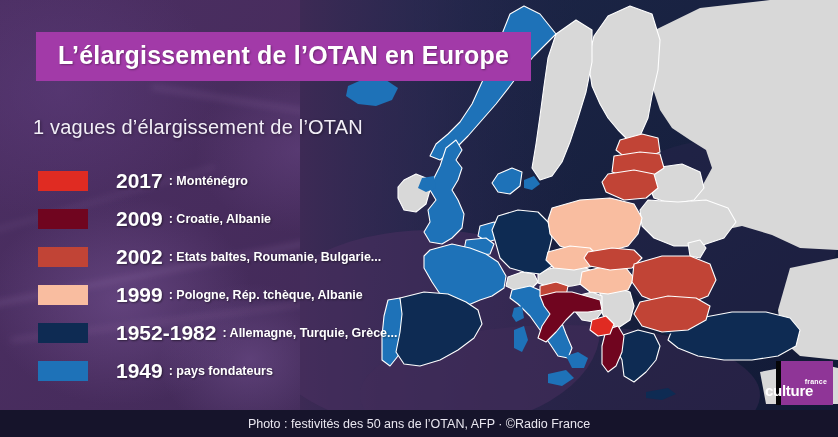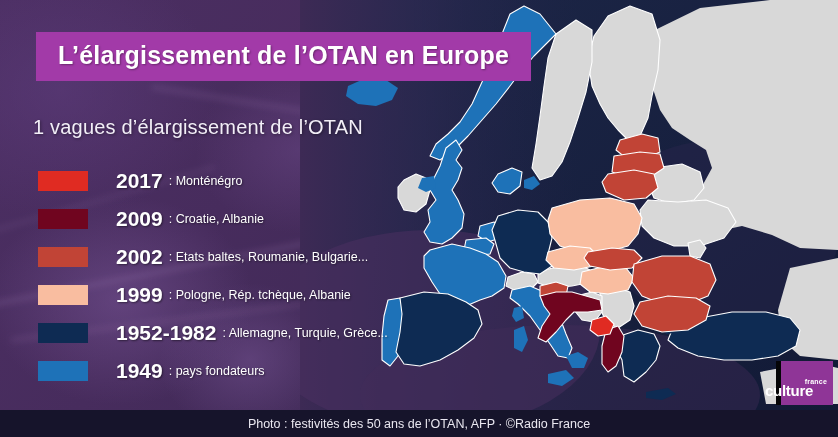--- a/index.html
+++ b/index.html
@@ -46,21 +46,21 @@
     text-shadow:1px 1px 3px rgba(0,0,0,.4);
   }
   .legend{position:absolute;left:38px;top:150px;width:400px;margin-top:12px;}
   .legend-row{display:flex;align-items:center;height:38px;}
   .swatch{width:50px;height:20px;flex:0 0 50px;}
   .lg-year{
     color:#ffffff;font-size:21px;font-weight:bold;margin-left:28px;
     text-shadow:1px 1px 2px rgba(0,0,0,.45);white-space:nowrap;
   }
   .lg-desc{
-    color:#ffffff;font-size:12.5px;font-weight:normal;margin-left:6px;
+    color:#ffffff;font-size:12.5px;font-weight:bold;margin-left:6px;
     text-shadow:1px 1px 2px rgba(0,0,0,.45);white-space:nowrap;
   }
   
   .footer{
     position:absolute;left:0;bottom:0;width:838px;height:27px;
     background:#16142b;display:flex;align-items:center;justify-content:center;margin-top:24px;
   }
   .footer span{color:#e9e7f0;font-size:12.5px;}
   
   .logo{

